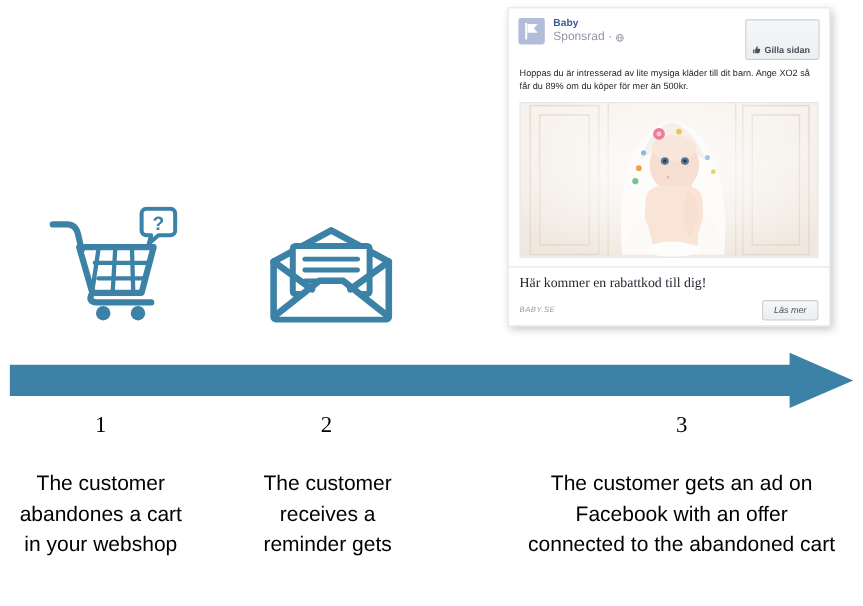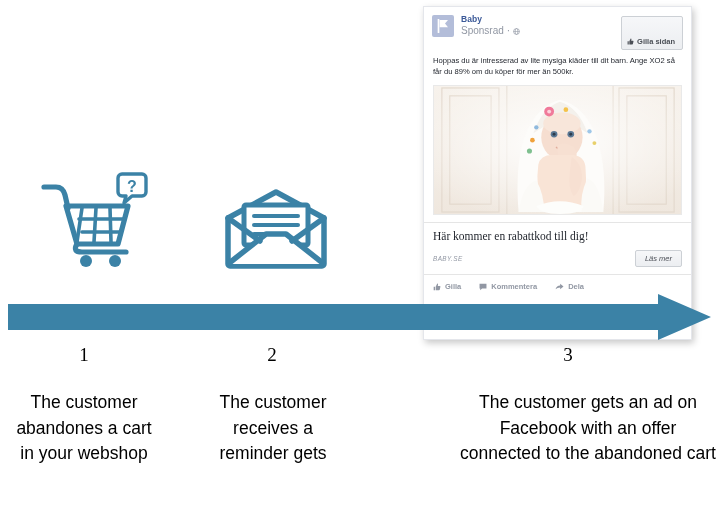--- a/index.html
+++ b/index.html
@@ -22,21 +22,21 @@
   
   #cart-icon-wrap {
     left: 36px; top: 172px; width: 112px; height: 96px;
   }
   #envelope-icon-wrap {
     left: 222px; top: 188px; width: 108px; height: 82px;
   }
 
   
   #fb-ad-card {
-    left: 423px; top: 6px; width: 269px; height: 334px;
+    left: 423px; top: 6px; width: 269px; height: 266px;
     background: #ffffff;
     border: 1px solid #e4e6eb;
     box-shadow: 2px 3px 7px rgba(0,0,0,0.22);
     box-sizing: border-box;
     overflow: hidden;
   }
   #fb-ad-header {
     display: flex; align-items: flex-start;
     padding: 8px 8px 4px 8px;
   }
@@ -132,21 +132,21 @@
   
   .step-caption {
     top: 390px;
     font-size: 17.5px;
     line-height: 1.47;
     color: #000000;
     text-align: center;
   }
   #step-caption-1 { left: 14px;  width: 140px; }
   #step-caption-2 { left: 204px; width: 138px; }
-  #step-caption-3 { left: 458px; width: 260px; }
+  #step-caption-3 { left: 438px; width: 260px; }
 </style>
 </head>
 <body>
 
 <div class="abs" id="cart-icon-wrap">
   <svg viewBox="0 0 112 96" width="112" height="96">
     <g fill="none" stroke="#3b82a6" stroke-width="5.2" stroke-linecap="round" stroke-linejoin="round">
 
       <path d="M8 15 H20 Q27 15 29 23 L32 36"></path>
 

